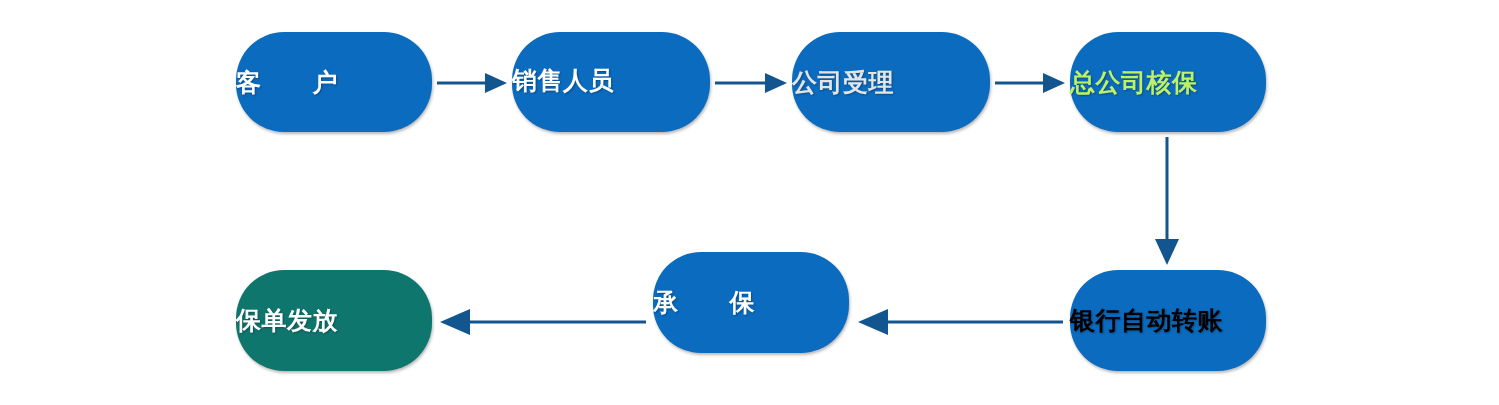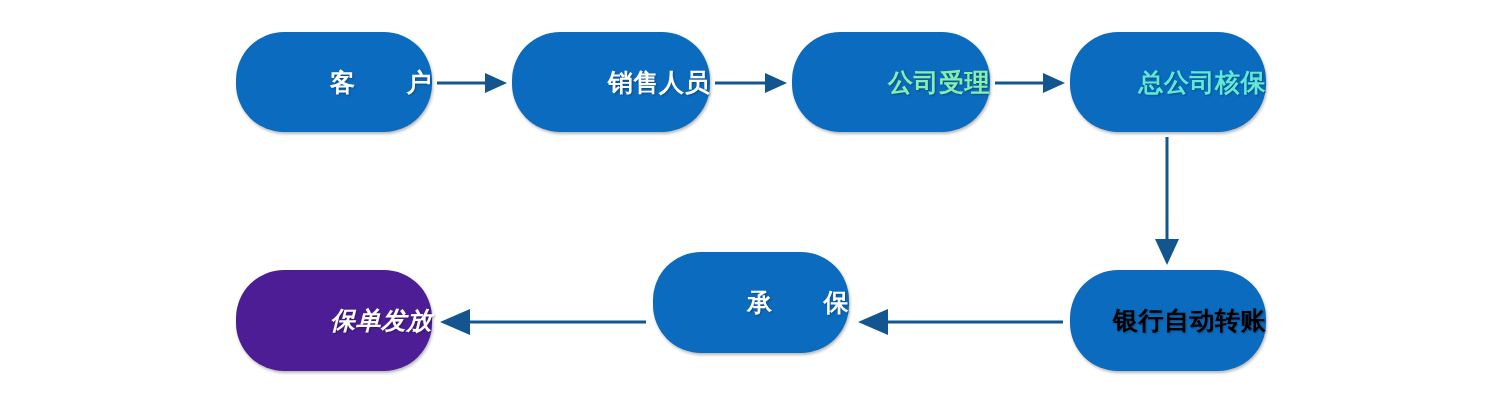--- a/index.html
+++ b/index.html
@@ -17,21 +17,21 @@
     background: #ffffff;
     overflow: hidden;
   }
   .node {
     position: absolute;
     box-sizing: border-box;
     background: #0b6bbf;
     border-radius: 48px;
     display: flex;
     align-items: center;
-    justify-content: flex-end;
+    justify-content: flex-start;
     box-shadow: 1px 2px 3px rgba(0,0,0,0.28);
   }
   .node-label {
     color: #ffffff;
     font-size: 25px;
     font-weight: bold;
     letter-spacing: 0.5px;
     line-height: 1;
     white-space: pre;
     text-shadow: 1px 1px 2px rgba(0,0,0,0.30);
@@ -82,30 +82,30 @@
     <div class="connector" style="left: 440px; top: 305px; width: 206px; height: 34px;">
       <svg width="206" height="34" viewBox="0 0 206 34">
         <line stroke="#12558f" x1="206" y1="17" x2="28" y2="17" stroke-width="3.2"></line>
         <polygon fill="#12558f" points="30,4 0,17 30,30"></polygon>
       </svg>
     </div>
     <div class="node" style="left: 236px; top: 32px; width: 196px; height: 100px; background: rgb(11, 107, 191);">
       <span class="node-label" style="color: rgb(255, 255, 255);">客　　户</span>
     </div>
     <div class="node" style="left: 512px; top: 32px; width: 198px; height: 100px; background: rgb(11, 107, 191);">
-      <span class="node-label" style="color: rgb(255, 255, 255);">销售人员</span>
+      <span class="node-label" style="color: rgb(255, 255, 255); font-family: Liberation Mono, monospace;">销售人员</span>
     </div>
     <div class="node" style="left: 792px; top: 32px; width: 198px; height: 100px; background: rgb(11, 107, 191);">
-      <span class="node-label" style="color: #86efac;">公司受理</span>
+      <span class="node-label" style="color: #e5e5e5;">公司受理</span>
     </div>
     <div class="node" style="left: 1070px; top: 32px; width: 196px; height: 100px; background: rgb(11, 107, 191);">
-      <span class="node-label" style="color: #5eead4;">总公司核保</span>
+      <span class="node-label" style="color: #bef264;">总公司核保</span>
     </div>
     <div class="node" style="left: 1070px; top: 270px; width: 196px; height: 101px; background: rgb(11, 107, 191);">
       <span class="node-label" style="color: #000000;">银行自动转账</span>
     </div>
     <div class="node" style="left: 653px; top: 252px; width: 196px; height: 101px; background: rgb(11, 107, 191);">
       <span class="node-label" style="color: rgb(255, 255, 255);">承　　保</span>
     </div>
-    <div class="node" style="left: 236px; top: 270px; width: 196px; height: 101px; background: #4c1d95; font-style: italic;">
+    <div class="node" style="left: 236px; top: 270px; width: 196px; height: 101px; background: #0f766e;">
       <span class="node-label" style="color: rgb(255, 255, 255);">保单发放</span>
     </div>
   </div>
 
 </body></html>

